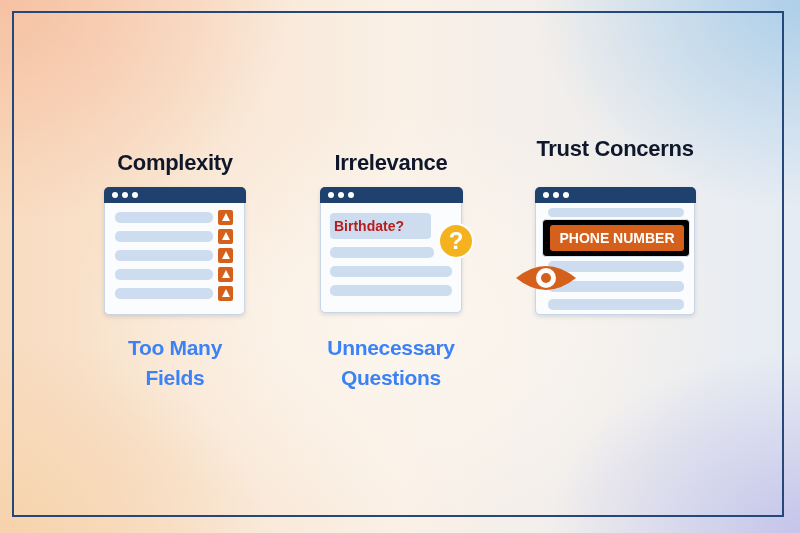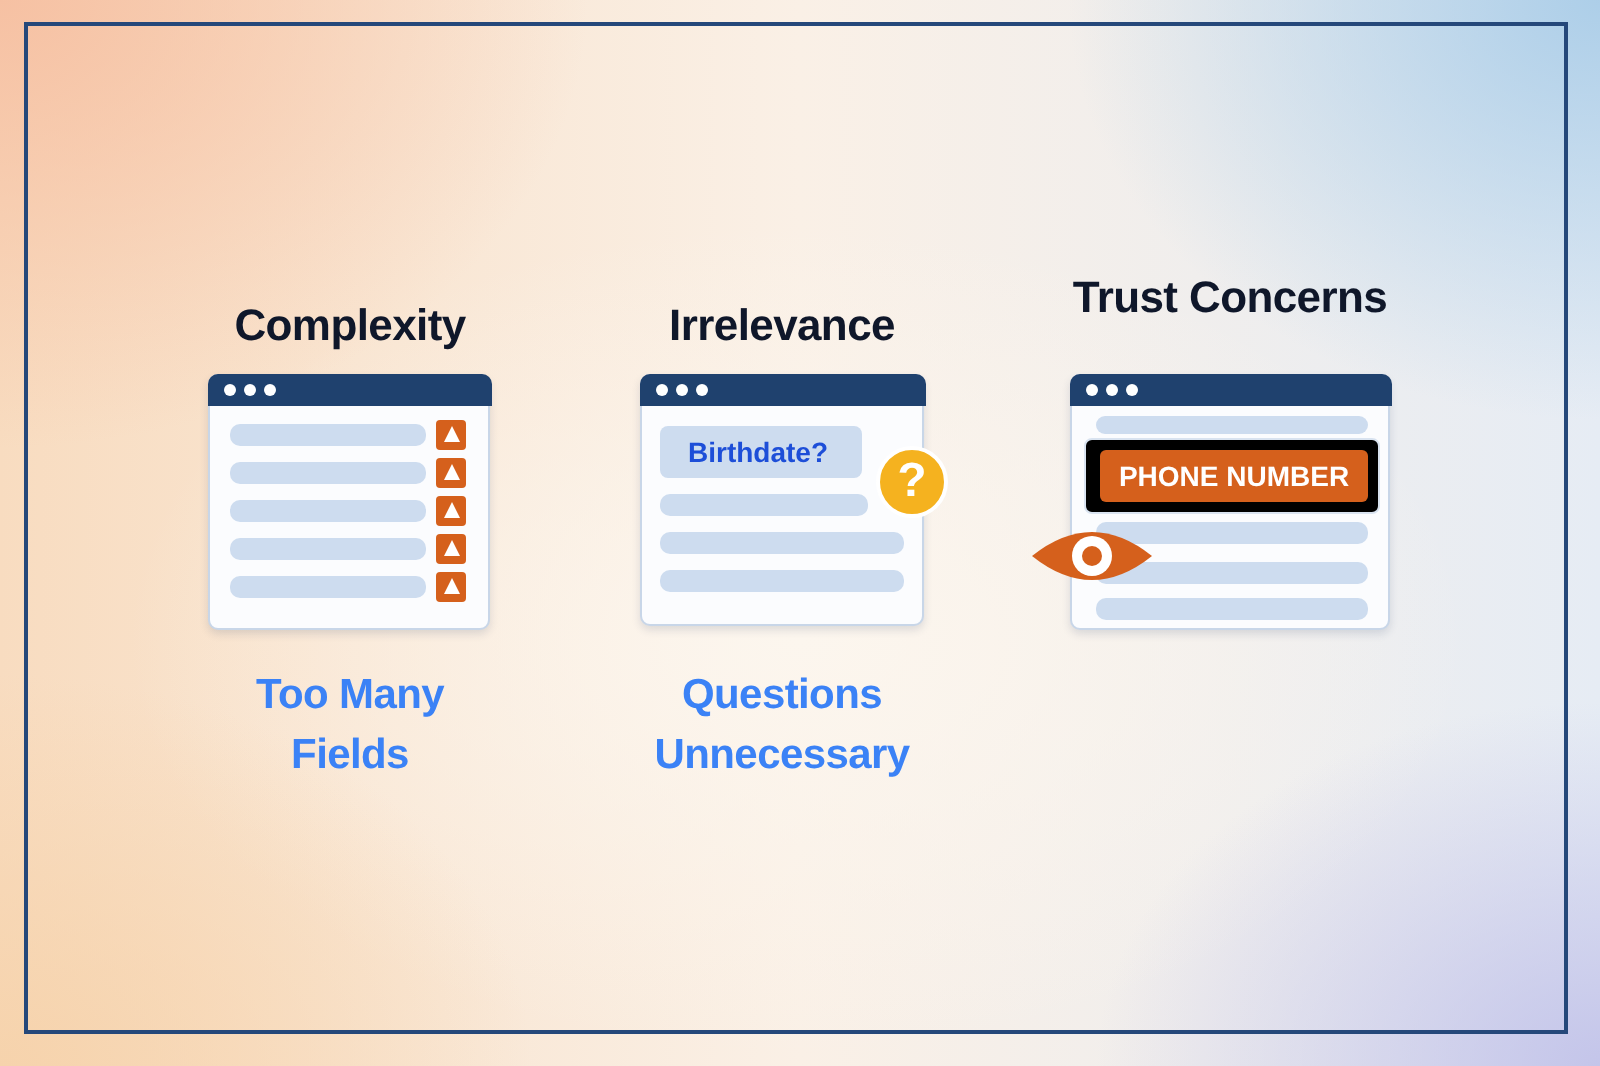--- a/index.html
+++ b/index.html
@@ -50,21 +50,21 @@
     border-left:4px solid transparent; border-right:4px solid transparent;
     border-bottom:8px solid #fff;
   }
   .q-badge {
     position:absolute; width:36px; height:36px; border-radius:50%;
     background:#f5b21f; border:2px solid #fff; box-sizing:border-box;
     color:#fff; font-weight:bold; font-size:24px; line-height:32px; text-align:center;
   }
   .birth-box {
     position:absolute; background:#cddcef; border-radius:4px;
-    color:#1d4ed8; font-size:14px; font-weight:bold; line-height:26px; padding-left:14px;
+    color:#b91c1c; font-size:14px; font-weight:bold; line-height:26px; padding-left:4px;
     box-sizing:border-box;
   }
   .phone-box {
     position:absolute; background:#000000; border:1.5px solid #d9e3f0; border-radius:4px;
     box-sizing:border-box;
   }
   .phone-label {
     position:absolute; background:#d5601c; border-radius:3px; color:#fff;
     font-weight:bold; font-size:14px; line-height:26px; text-align:center;
   }
@@ -107,22 +107,22 @@
       <span class="dot" style="left:18px"></span>
       <span class="dot" style="left:28px"></span>
     </div>
     <div class="birth-box" style="left:9px; top:25px; width:101px; height:26px;">Birthdate?</div>
     <div class="field" style="left:9px; top:59px; width:104px;"></div>
     <div class="field" style="left:9px; top:78px; width:122px;"></div>
     <div class="field" style="left:9px; top:97px; width:122px;"></div>
   </div>
   <div class="q-badge" style="left:438px; top:223px;">?</div>
   <div class="caption" style="left:316px; top:333px; width:150px;">
+    <div>Unnecessary</div>
     <div>Questions</div>
-    <div>Unnecessary</div>
   </div>
 </div>
 
 <div>
   <div class="title" style="left:530px; top:136px; width:170px;">Trust Concerns</div>
   <div class="win" style="left:535px; top:187px; width:160px; height:128px;">
     <div class="win-bar">
       <span class="dot" style="left:8px"></span>
       <span class="dot" style="left:18px"></span>
       <span class="dot" style="left:28px"></span>

